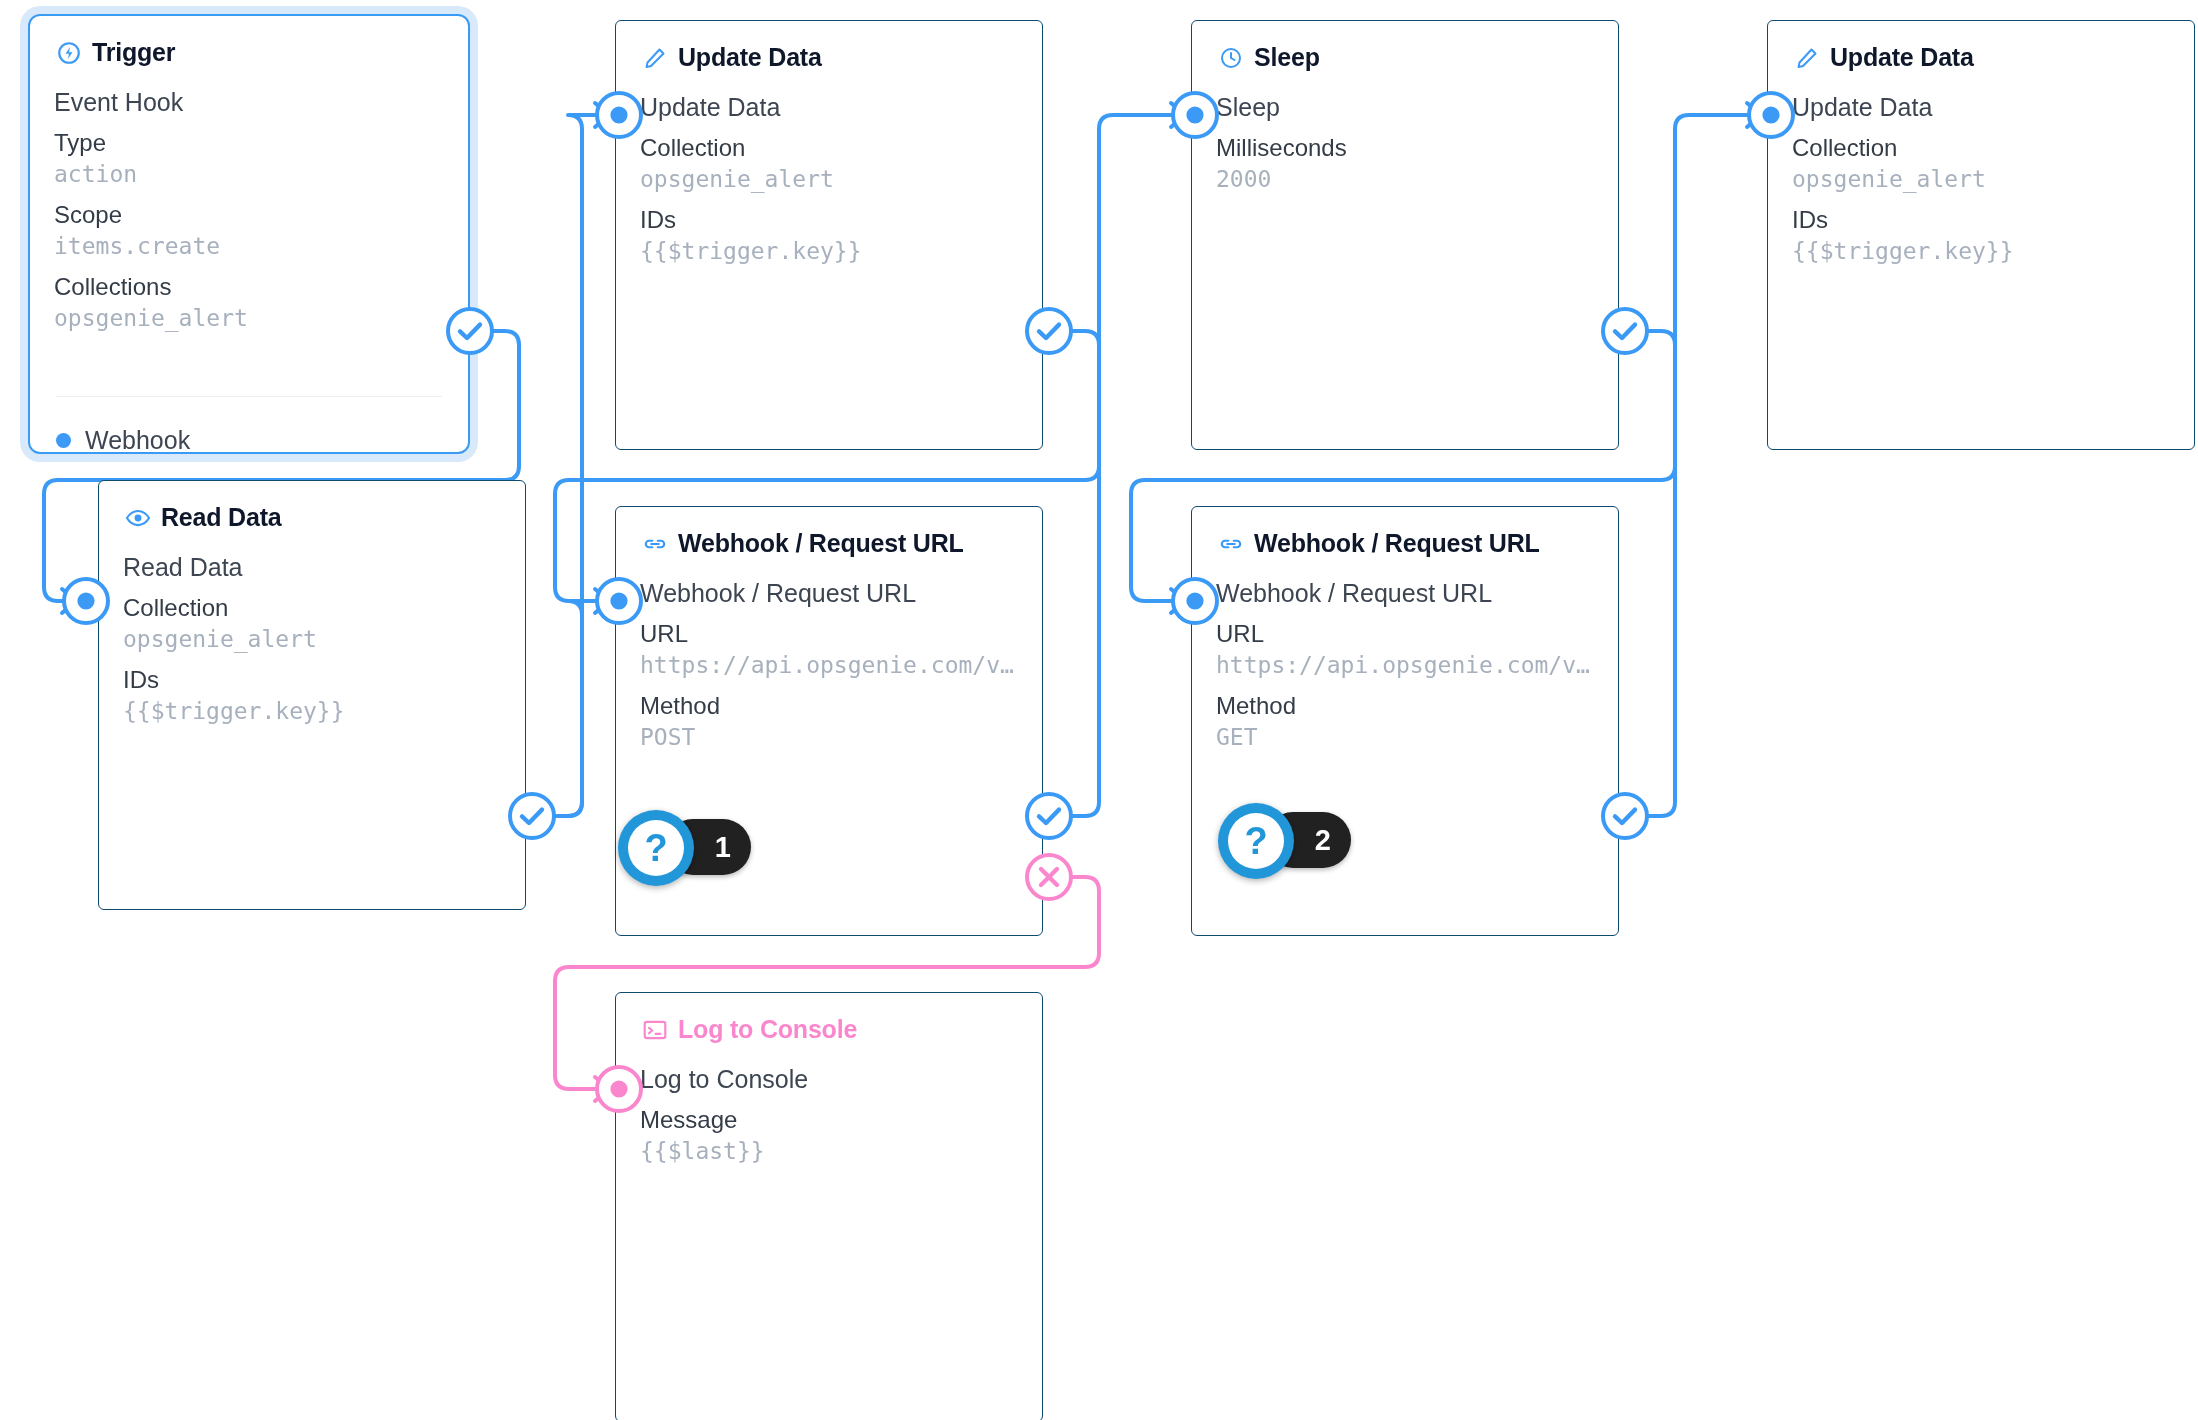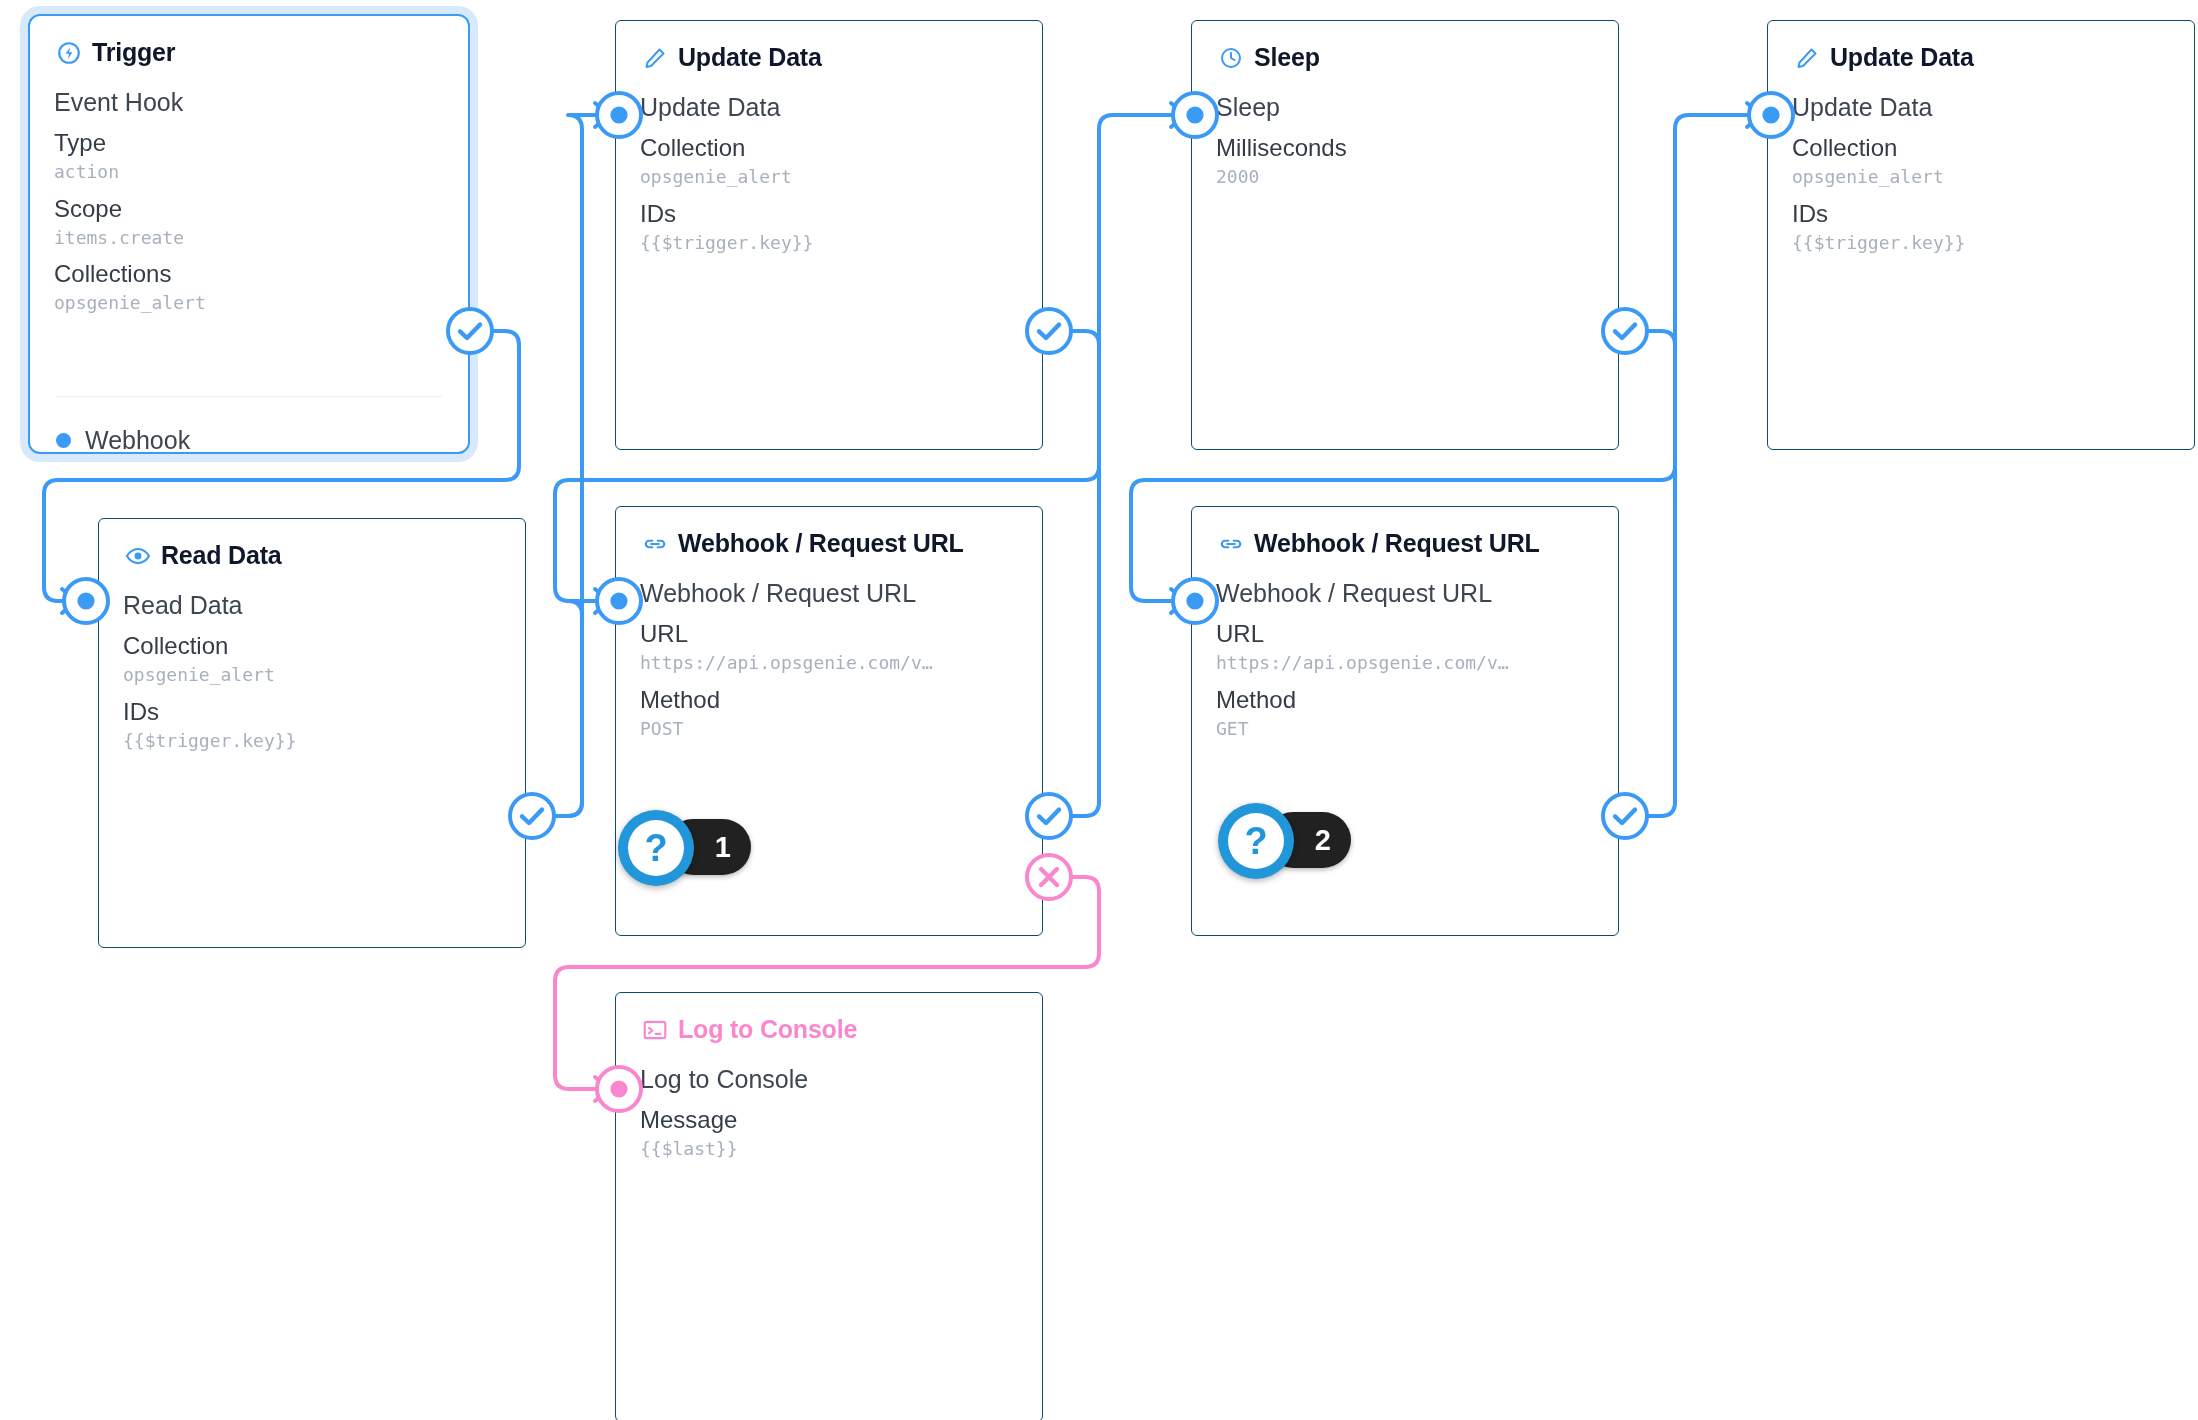--- a/index.html
+++ b/index.html
@@ -40,21 +40,21 @@
   .card.pink .card-head{color:#fa87cd;}
   .card-head .hicon{display:inline-flex;align-items:center;justify-content:center;width:26px;height:26px;flex:0 0 26px;}
   .card-body{padding:20px 26px 0 24px;}
   .op-name{
     font-size:25px;color:#3c4551;margin:0 0 8px 0;line-height:1.25;white-space:nowrap;
   }
   .f-label{
     font-size:24px;font-weight:normal;color:#333c47;margin:10px 0 2px 0;line-height:1.25;
   }
   .f-value{
-    font-size:18px;color:#a7b0bd;line-height:1.3;
+    font-size:23px;color:#a7b0bd;line-height:1.3;
     font-family:"DejaVu Sans Mono","Liberation Mono",monospace;
     white-space:nowrap;overflow:hidden;text-overflow:clip;
   }
   .f-block{margin-top:10px;}
   .f-block.tight{margin-top:2px;}
 
   .divider{
     position:absolute;left:26px;right:26px;height:1px;background:#eceef1;
   }
   .status-row{
@@ -216,21 +216,21 @@
         <div class="f-label">Collection</div>
         <div class="f-value">opsgenie_alert</div>
       </div>
       <div class="f-block">
         <div class="f-label">IDs</div>
         <div class="f-value">{{$trigger.key}}</div>
       </div>
     </div>
   </div>
 
-  <div class="card" style="left:98px;top:518px;width:428px;height:430px;">
+  <div class="card" style="left:98px;top:480px;width:428px;height:430px;">
     <div class="card-head">
       <span class="hicon">
         <svg width="26" height="26" viewBox="0 0 24 24" fill="none" stroke="#3b9af5" stroke-width="2">
           <path d="M1.8 12 C4.5 7.5 8 5.5 12 5.5 C16 5.5 19.5 7.5 22.2 12 C19.5 16.5 16 18.5 12 18.5 C8 18.5 4.5 16.5 1.8 12 Z"></path>
           <circle cx="12" cy="12" r="3.2" fill="#3b9af5" stroke="none"></circle>
         </svg>
       </span>
       <span>Read Data</span>
     </div>
     <div class="card-body">

